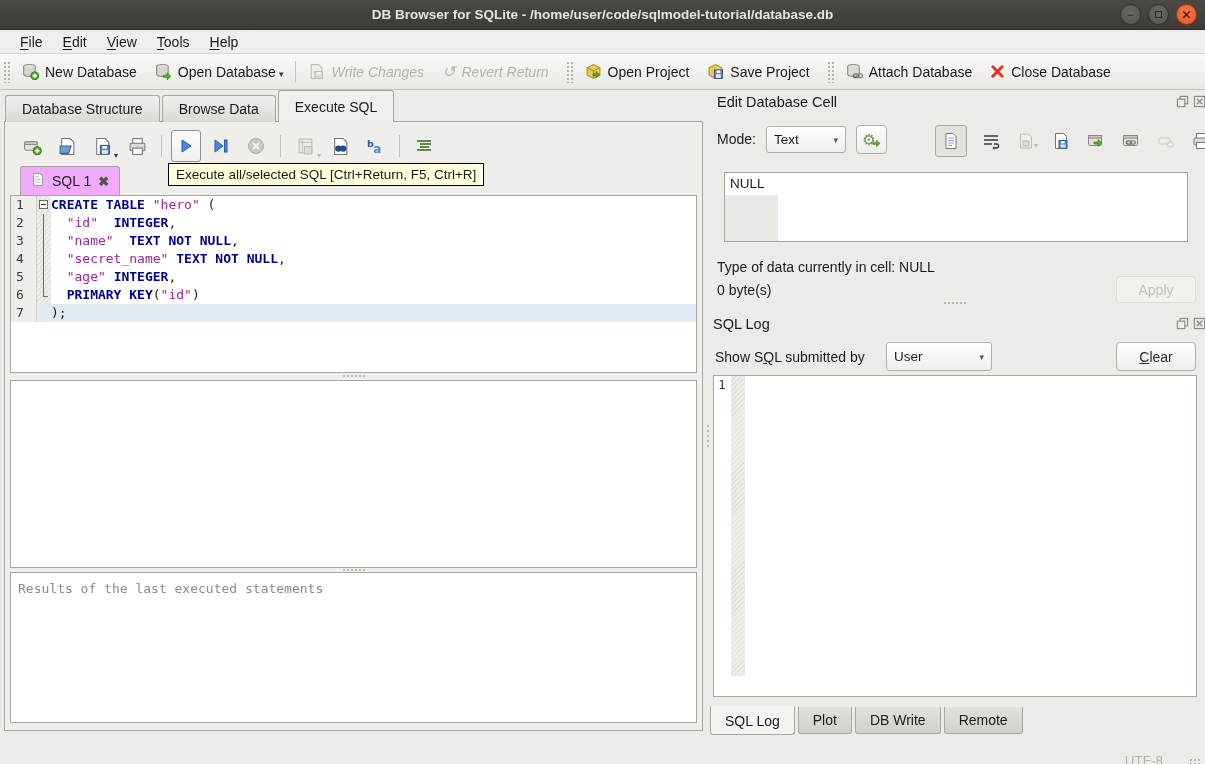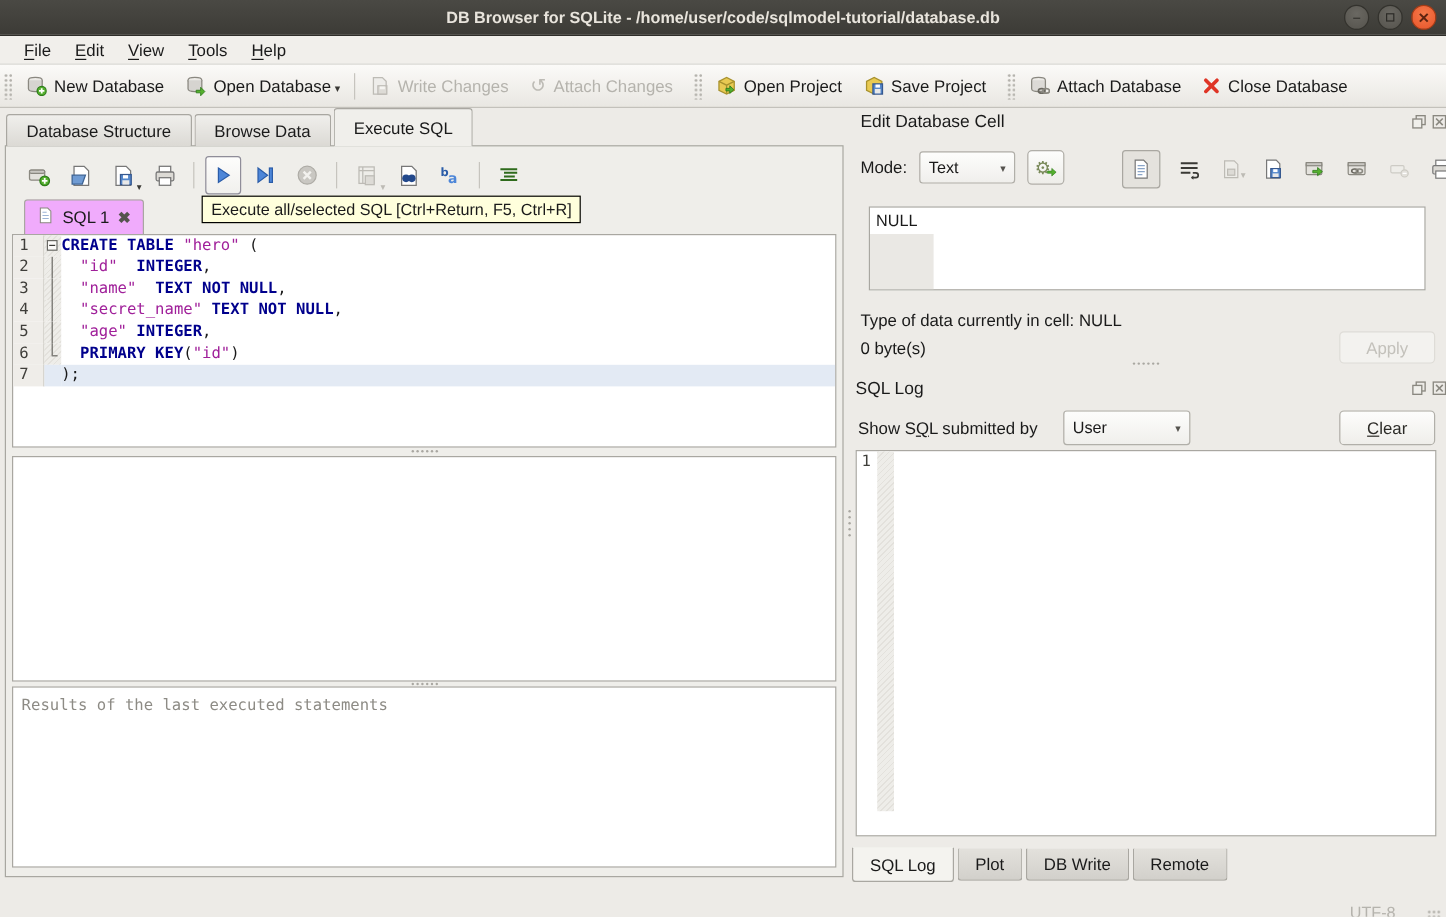--- a/index.html
+++ b/index.html
@@ -43,21 +43,21 @@
     background:linear-gradient(#fbfaf8,#e9e7e2);
     border-bottom:1px solid #c3c1bb;
     display:flex; align-items:center;
   }
   .tb-handle {
     width:7px; height:22px; margin:0 3px;
     background-image:radial-gradient(#b3b1ab 1px, transparent 1.2px);
     background-size:4px 4px;
   }
   .tb-btn { display:flex; align-items:center; gap:6px; padding:4px 9px; font-size:14px; white-space:nowrap; }
-  .tb-btn.disabled { color:#b5b3ad; }
+  .tb-btn.disabled { color:#b5b3ad;font-style:italic; }
   .tb-btn svg { display:block; }
   .dd-arrow { font-size:9px; color:#3a3935; align-self:flex-end; margin-left:-3px; margin-bottom:1px; }
   
   .main-tabs { position:absolute; left:5px; top:90px; height:32px; display:flex; align-items:flex-end; z-index:5; }
   .mtab {
     height:27px; padding:0 16px; display:flex; align-items:center;
     background:linear-gradient(#f0efec,#dbd9d4);
     border:1px solid #a9a7a1; border-bottom:none; margin-right:2px;
     font-size:14px; border-radius:3px 3px 0 0;
   }
@@ -225,21 +225,21 @@
           <path d="M3 1.5h7l3 3v10H3z" fill="#eeedea" stroke="#bdbbb5"></path>
           <rect x="6.5" y="8" width="7" height="6.5" fill="#dddbd6" stroke="#bdbbb5"></rect>
           <rect x="8" y="8.5" width="4" height="2.2" fill="#f5f4f1"></rect>
         </svg>
     </span>
     <span>Write Changes</span>
   </div>
 
   <div class="tb-btn disabled">
     <span style="font-size:16px;color:#bdbbb5;">↺</span>
-    <span>Attach Changes</span>
+    <span>Revert Return</span>
   </div>
 
   <div class="tb-handle" style="margin-left:8px;"></div>
 
   <div class="tb-btn">
     <span>
       <svg width="17" height="17" viewBox="0 0 16 16">
           <path d="M2 4.5 8 1.5l6 3v7l-6 3-6-3z" fill="#e9ca52" stroke="#a8922e"></path>
           <path d="M2 4.5 8 7.5l6-3M8 7.5v7" fill="none" stroke="#a8922e"></path>
           <path d="M7.5 10h3v-2l3.2 3-3.2 3v-2h-3z" fill="#55b02e" stroke="#2e7d1b" stroke-width="0.7"></path>

